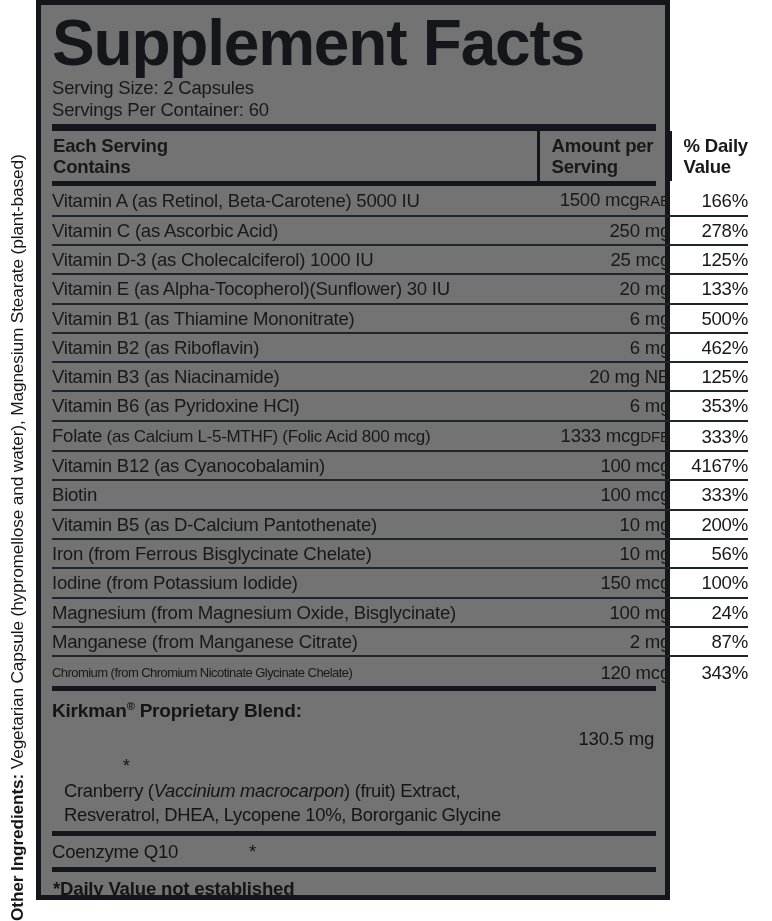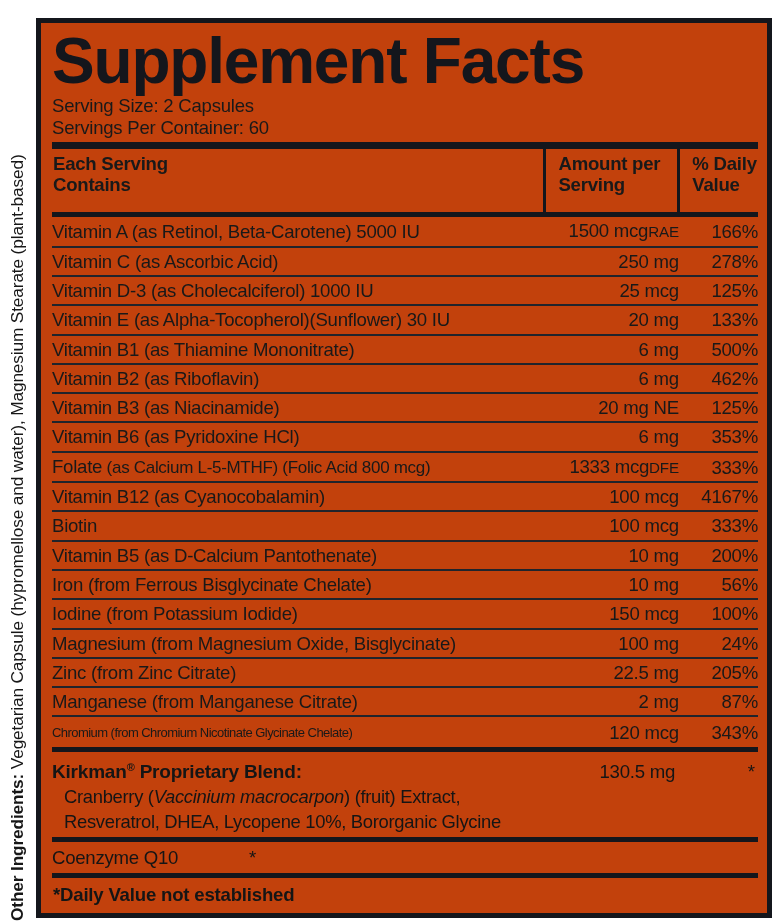--- a/index.html
+++ b/index.html
@@ -45,25 +45,25 @@
     color: #171717;
   }
   #side-strip-inner .bold {
     font-weight: bold;
   }
 
   
   #panel {
     position: absolute;
     left: 36px;
-    top: 18px;
-    width: 736px;
+    top: 0;
+    width: 634px;
     height: 900px;
     border: 5px solid #14161c;
-    background: #c2410c;
+    background: #737373;
     box-sizing: border-box;
   }
   #panel-inner {
     position: absolute;
     left: 0; top: 0; right: 0; bottom: 0;
     padding: 0 9px 0 11px;
     box-sizing: border-box;
   }
 
   
@@ -120,21 +120,21 @@
   td.dv     { text-align: right; padding-right: 3px; }
 
   
   tr.hdr td {
     font-weight: bold;
     font-size: 18.6px;
     line-height: 21px;
     vertical-align: top;
     white-space: normal;
     padding-top: 4px;
-    padding-bottom: 17px;
+    padding-bottom: 4px;
   }
   tr.hdr td.amount,
   tr.hdr td.dv {
     text-align: left;
     padding-left: 12px;
     border-left: 3px solid #14161c;
   }
   tr.hdr td.name { padding-left: 1px; }
 
   
@@ -161,20 +161,21 @@
   }
 
   
   #blend {
     padding-top: 2px;
     padding-bottom: 3px;
   }
   #blend-head {
     display: flex;
     align-items: baseline;
+    flex-direction: column;
   }
   #blend-title {
     font-weight: bold;
     font-size: 19px;
     letter-spacing: -0.2px;
     line-height: 27px;
     flex: 0 0 auto;
   }
   #blend-title sup {
     font-size: 11px;
@@ -366,25 +367,20 @@
               <td class="name"><span>Iodine (from Potassium Iodide)</span></td>
               <td class="amount"><span>150 mcg</span></td>
               <td class="dv">100%</td>
             </tr>
             <tr class="nut">
               <td class="name"><span>Magnesium (from Magnesium Oxide, Bisglycinate)</span></td>
               <td class="amount"><span>100 mg</span></td>
               <td class="dv">24%</td>
             </tr>
             <tr class="nut">
-              <td class="name"><span>Zinc (from Zinc Citrate)</span></td>
-              <td class="amount"><span>22.5 mg</span></td>
-              <td class="dv">205%</td>
-            </tr>
-            <tr class="nut">
               <td class="name"><span>Manganese (from Manganese Citrate)</span></td>
               <td class="amount"><span>2 mg</span></td>
               <td class="dv">87%</td>
             </tr>
             <tr class="nut">
               <td class="name"><span class="condensed">Chromium (from Chromium Nicotinate Glycinate Chelate)</span></td>
               <td class="amount"><span>120 mcg</span></td>
               <td class="dv">343%</td>
             </tr>
           </tbody>

